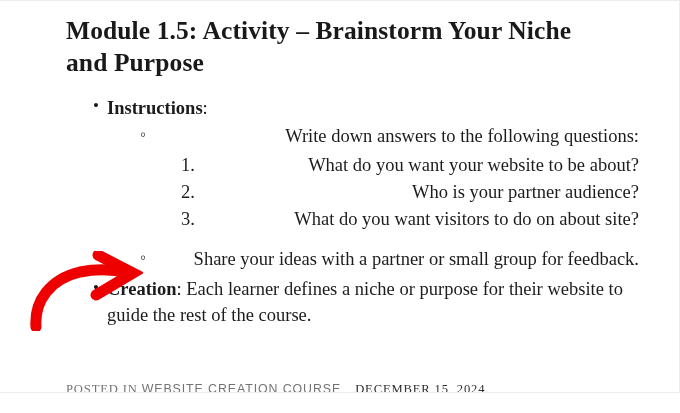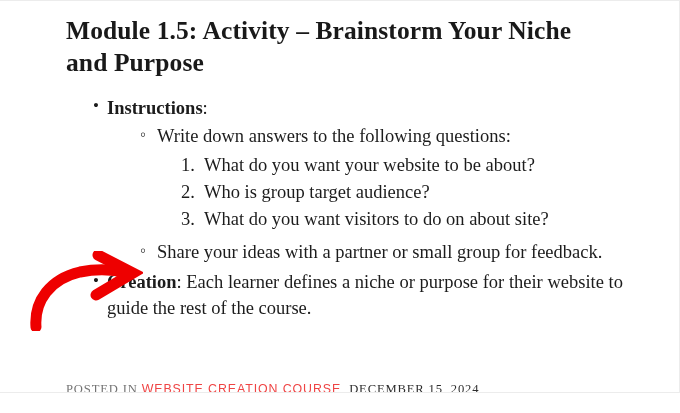--- a/index.html
+++ b/index.html
@@ -69,41 +69,42 @@
   }
 
   .lbl {
     font-weight: bold;
   }
 
   ul.level2 {
     list-style: none;
     margin: 2px 0 0 0;
     padding: 0 0 0 33px;
+    text-align: right;
   }
   ul.level2 > li {
     position: relative;
     font-size: 18.5px;
     line-height: 1.45;
     margin: 0 0 1px 0;
     padding-left: 17px;
   }
   ul.level2 > li::before {
     content: "\25E6";
     position: absolute;
     left: 0;
     top: 0px;
     font-size: 17px;
     color: #2a2a2a;
   }
 
   ol.level3 {
     list-style: none;
     counter-reset: q;
-    margin: 2px 0 6px 0;
+    margin: 2px 0 13px 0;
     padding: 0 0 0 24px;
   }
   ol.level3 > li {
     position: relative;
     counter-increment: q;
     font-size: 18.5px;
     line-height: 1.47;
     padding-left: 23px;
     margin: 0;
   }
@@ -128,34 +129,35 @@
     letter-spacing: 0.85px;
     white-space: nowrap;
   }
   .meta-posted {
     font-family: "Liberation Serif", "DejaVu Serif", serif;
     color: #737373;
     text-transform: uppercase;
   }
   .meta-cat {
     font-family: "Liberation Sans", "DejaVu Sans", sans-serif;
-    color: #ef4444;
+    color: #737373;
     text-transform: uppercase;
     text-decoration: none;
     letter-spacing: 0.9px;
     font-size: 12.4px;
   }
   .meta-sep {
     font-family: "Liberation Serif", "DejaVu Serif", serif;
     color: #2d2d2d;
   }
   .meta-date {
     font-family: "Liberation Serif", "DejaVu Serif", serif;
     color: #2d2d2d;
     text-transform: uppercase;
+    margin-left: 6px;
   }
 
   
   .annotation-arrow {
     position: absolute;
     left: 18px;
     top: 250px;
     width: 125px;
     height: 80px;
     pointer-events: none;
@@ -178,21 +180,21 @@
 
         <ul class="level2">
           <li>
             <span class="wrap-text">Write down answers to the following questions:</span>
 
             <ol class="level3">
               <li>
                 <span>What do you want your website to be about?</span>
               </li>
               <li>
-                <span>Who is group target audience?</span>
+                <span>Who is your partner audience?</span>
               </li>
               <li>
                 <span>What do you want visitors to do on about site?</span>
               </li>
             </ol>
           </li>
 
           <li>
             <span class="wrap-text">Share your ideas with a partner or small group for feedback.</span>
           </li>

